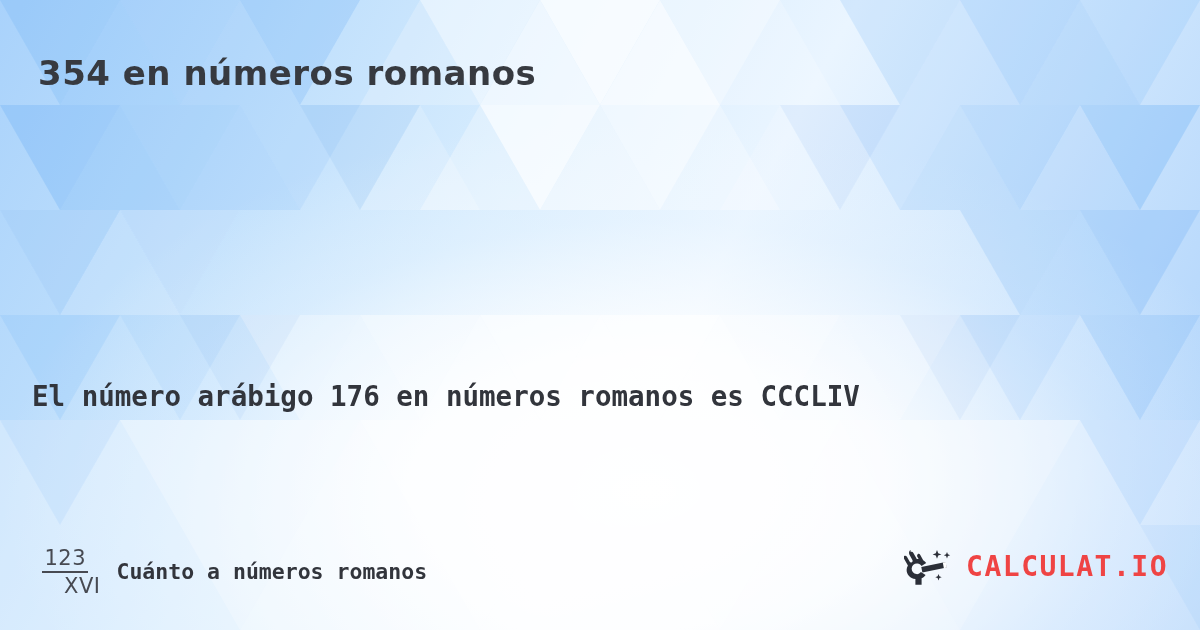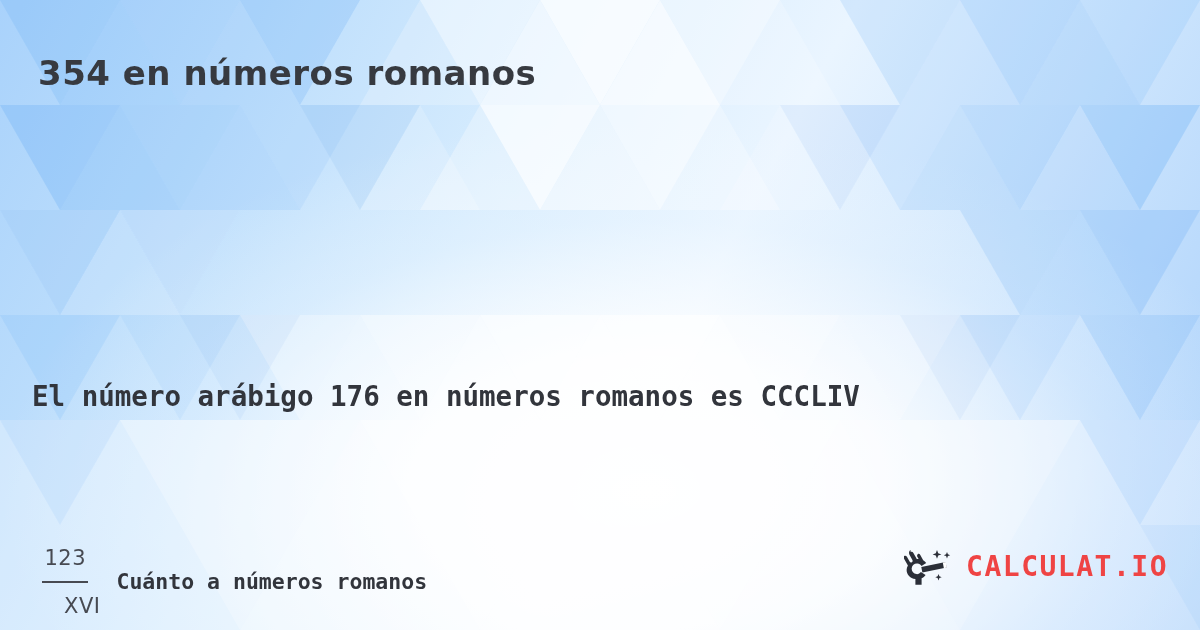--- a/index.html
+++ b/index.html
@@ -109,31 +109,31 @@
     flex-direction: column;
     align-items: center;
     font-family: "DejaVu Sans", "Liberation Sans", sans-serif;
     color: #474a52;
     line-height: 1;
     padding-top: 2px;
   }
   .fraction-logo .num {
     font-size: 21px;
     letter-spacing: 0.5px;
-    padding-bottom: 12px;
+    padding-bottom: 2px;
   }
   .fraction-logo .bar {
     width: 46px;
     height: 2px;
     background: #474a52;
   }
   .fraction-logo .den {
     font-size: 21px;
     letter-spacing: 0.5px;
-    padding-top: 13px;
+    padding-top: 3px;
     margin-left: 34px;
   }
   .brand-left-label {
     font-family: "DejaVu Sans Mono", "Liberation Mono", monospace;
     font-weight: 700;
     font-size: 21.5px;
     color: #32353c;
     white-space: nowrap;
   }
 

